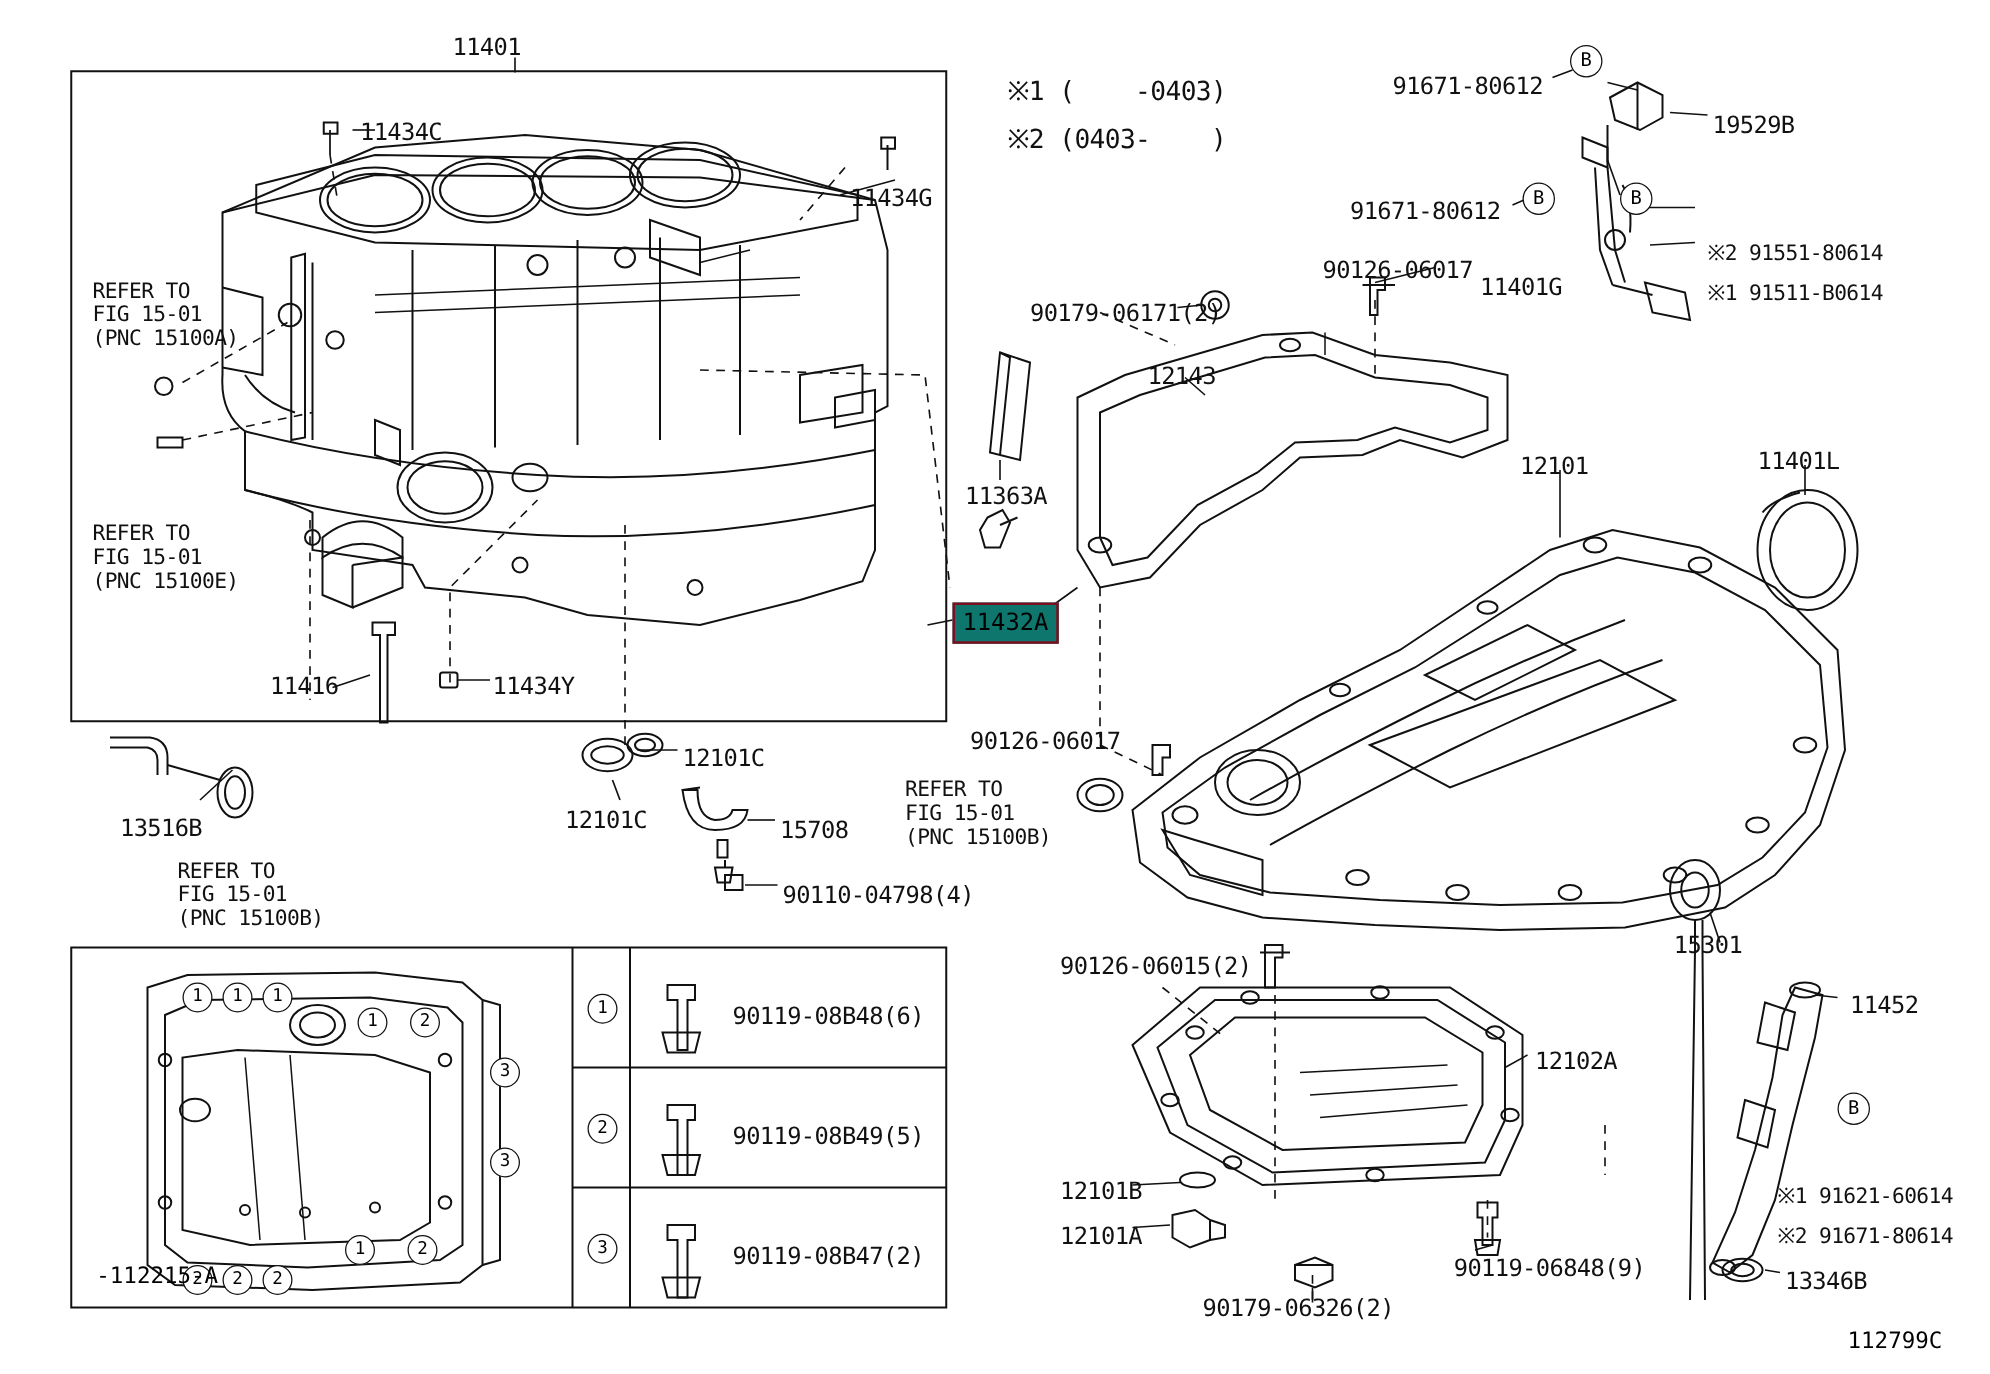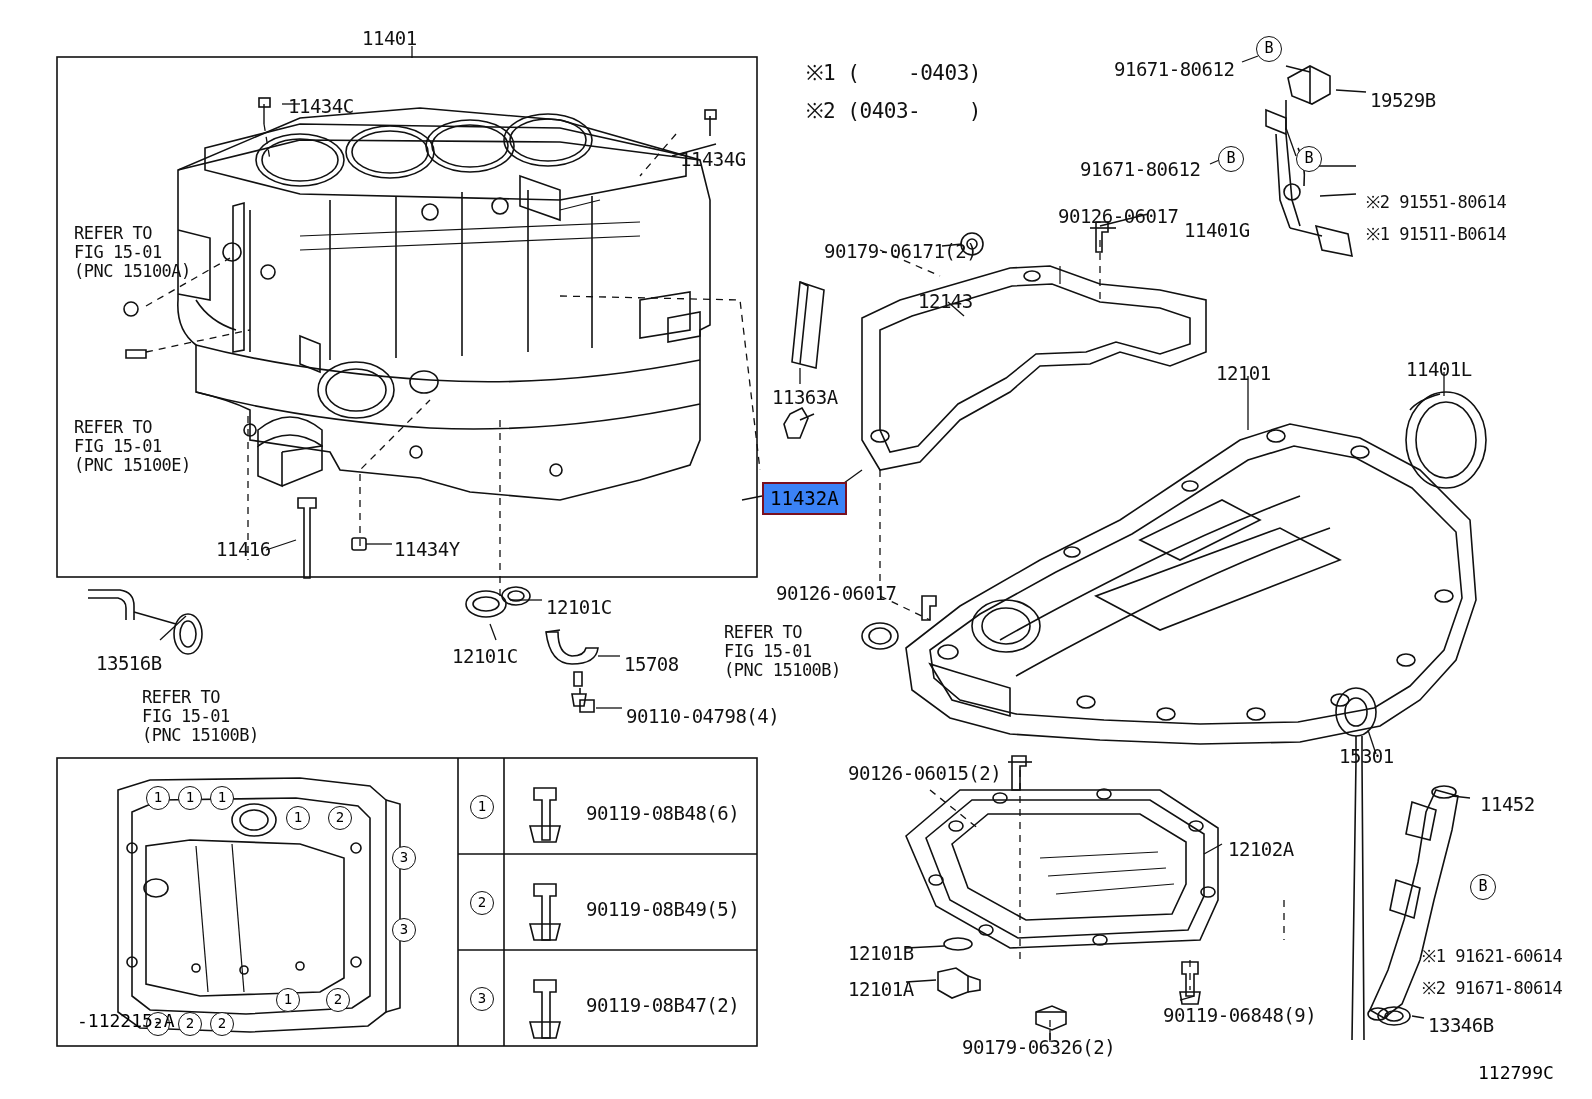--- a/index.html
+++ b/index.html
@@ -1,21 +1,21 @@
 <!DOCTYPE html>
 <html><head>
 <meta charset="utf-8">
 <style>
   html,body{margin:0;padding:0;background:#fff;}
   body{width:1592px;height:1099px;position:relative;font-family:"DejaVu Sans Mono",monospace;color:#000;overflow:hidden;}
   #sheet{position:absolute;left:0;top:0;width:1592px;height:1099px;}
   .lbl{position:absolute;font-family:"DejaVu Sans Mono",monospace;font-size:19px;letter-spacing:-0.5px;white-space:pre;color:#111;}
   .lbl.sm{font-size:17px;}
   .lbl.multi{line-height:1.12;font-size:17px;}
-  .hl{position:absolute;border:2px solid #7a1020;background:#3b82f6;color:#000;font-family:"DejaVu Sans Mono",monospace;font-size:19px;padding:3px 6px 4px 6px;white-space:nowrap;}
+  .hl{position:absolute;border:2px solid #7a1020;background:#0f766e;color:#000;font-family:"DejaVu Sans Mono",monospace;font-size:19px;padding:3px 6px 4px 6px;white-space:nowrap;}
   .cnum{position:absolute;border:1.6px solid #111;border-radius:50%;width:22px;height:22px;font-size:14px;line-height:20px;text-align:center;font-family:"DejaVu Sans Mono",monospace;background:#fff;}
   .bnum{position:absolute;border:1.6px solid #111;border-radius:50%;width:24px;height:24px;font-size:15px;line-height:22px;text-align:center;font-family:"DejaVu Sans Mono",monospace;background:#fff;}
   .foot{position:absolute;font-size:18px;font-family:"DejaVu Sans Mono",monospace;}
   svg{position:absolute;left:0;top:0;}
 </style>
 </head>
 <body>
 
 <div id="sheet">
 

